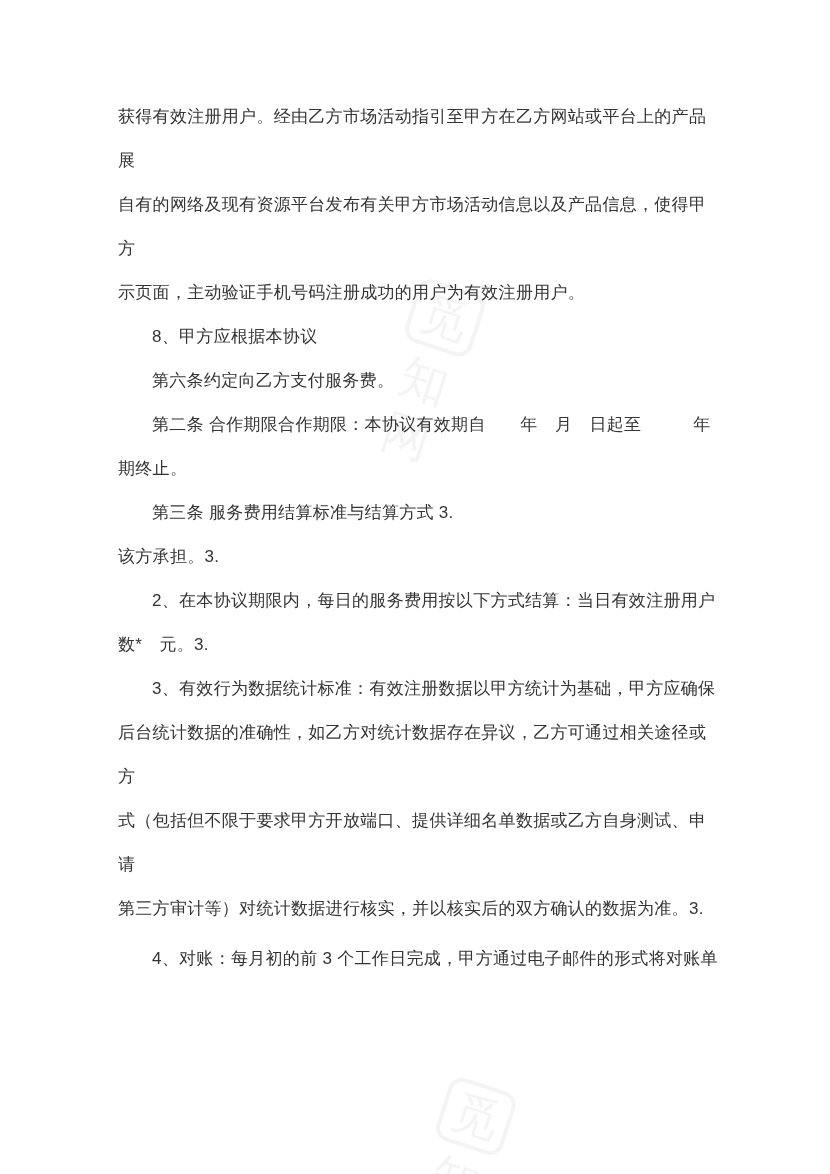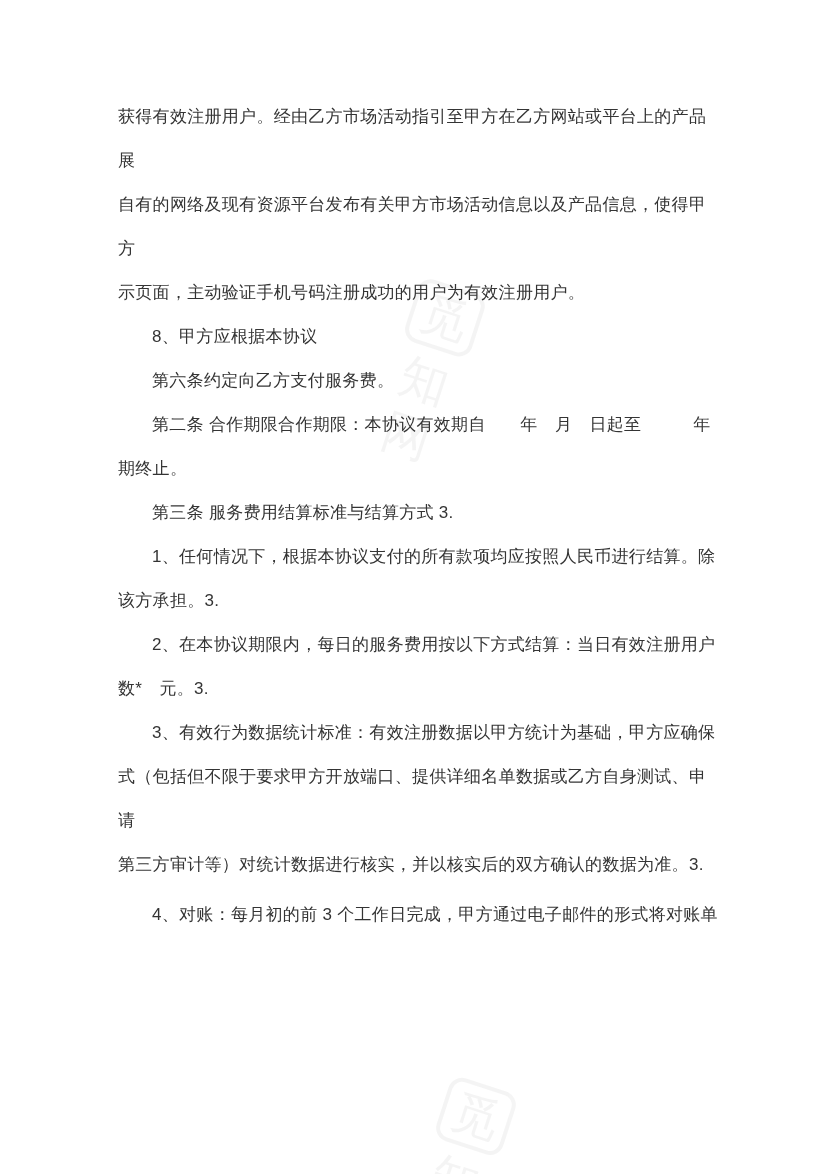--- a/index.html
+++ b/index.html
@@ -79,24 +79,24 @@
 
   <div class="content">
     <div class="line">获得有效注册用户。经由乙方市场活动指引至甲方在乙方网站或平台上的产品展</div>
     <div class="line">自有的网络及现有资源平台发布有关甲方市场活动信息以及产品信息，使得甲方</div>
     <div class="line">示页面，主动验证手机号码注册成功的用户为有效注册用户。</div>
     <div class="line indent">8、甲方应根据本协议</div>
     <div class="line indent">第六条约定向乙方支付服务费。</div>
     <div class="line indent">第二条 合作期限合作期限：本协议有效期自　　年　月　日起至　　　年</div>
     <div class="line">期终止。</div>
     <div class="line indent">第三条 服务费用结算标准与结算方式 3.</div>
-    <div class="line indent">1、任何情况下，根据本协议支付的所有款项均应按照人民币进行结算。除</div>
     <div class="line">该方承担。3.</div>
     <div class="line indent">2、在本协议期限内，每日的服务费用按以下方式结算：当日有效注册用户</div>
     <div class="line">数*　元。3.</div>
     <div class="line indent">3、有效行为数据统计标准：有效注册数据以甲方统计为基础，甲方应确保</div>
+    <div class="line">后台统计数据的准确性，如乙方对统计数据存在异议，乙方可通过相关途径或方</div>
     <div class="line">式（包括但不限于要求甲方开放端口、提供详细名单数据或乙方自身测试、申请</div>
     <div class="line">第三方审计等）对统计数据进行核实，并以核实后的双方确认的数据为准。3.</div>
     <div class="line indent gap-before">4、对账：每月初的前 3 个工作日完成，甲方通过电子邮件的形式将对账单</div>
 
   </div>
 
 </div>
 
 </body></html>

